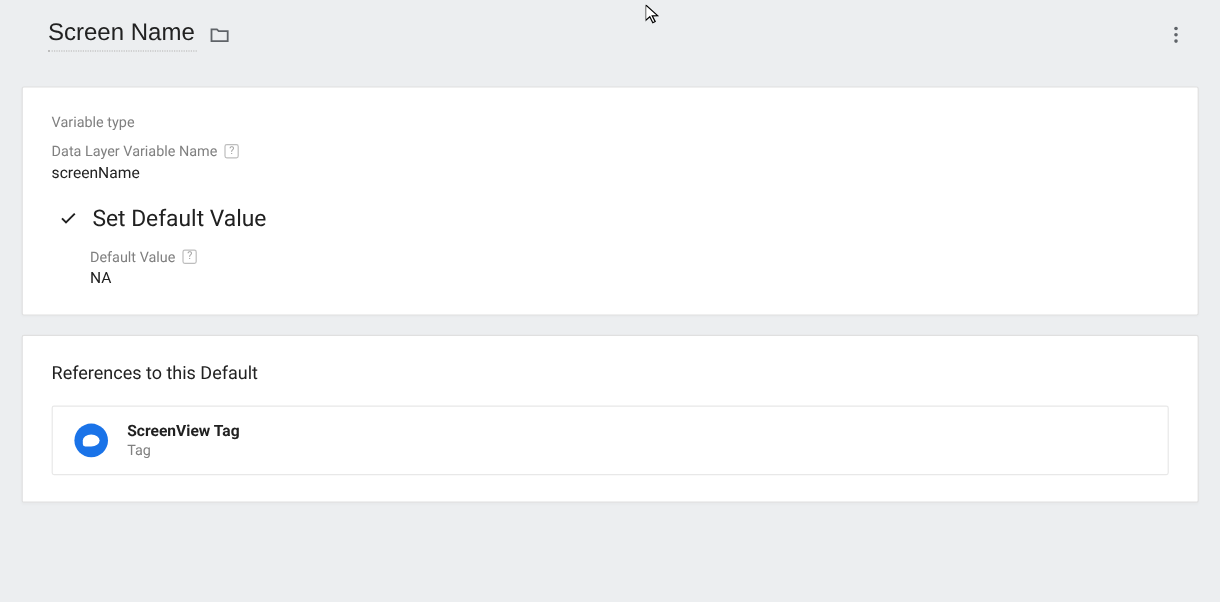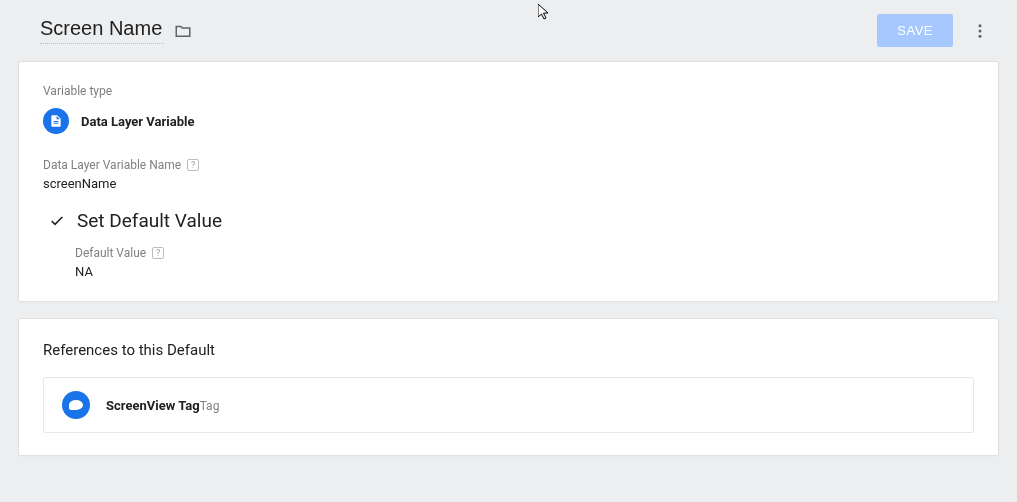--- a/index.html
+++ b/index.html
@@ -18,21 +18,21 @@
       left: 538px;
       font-size: 16px;
       color: #000;
       z-index: 100;
       pointer-events: none;
     }
     .header {
       display: flex;
       align-items: center;
       justify-content: space-between;
-      padding: 14px 22px 14px 40px;
+      padding: 14px 22px 28px 40px;
     }
     .header-left {
       display: flex;
       align-items: center;
     }
     .title-input {
       font-size: 20px;
       font-weight: 500;
       color: #212121;
       border: none;
@@ -194,21 +194,21 @@
       align-items: center;
       justify-content: center;
       flex-shrink: 0;
     }
     .ref-icon-inner {
       width: 14px;
       height: 10px;
       background: #fff;
       border-radius: 7px 7px 7px 2px / 5px 5px 5px 2px;
     }
-    .ref-text { display: flex; }
+    .ref-text { display: flex; flex-direction: column; }
     .ref-name {
       font-size: 13px;
       font-weight: 700;
       color: #212121;
     }
     .ref-type {
       font-size: 12px;
       color: #808080;
       margin-top: 1px;
     }
@@ -225,42 +225,33 @@
 <div class="header">
   <div class="header-left">
     <input class="title-input" type="text" value="Screen Name" style="">
     <span class="folder-icon">
       <svg viewBox="0 0 24 24" fill="none" stroke="currentColor" stroke-width="2">
           <path d="M3 6 L9 6 L11 8 L21 8 L21 19 L3 19 Z"></path>
         </svg>
     </span>
   </div>
   <div class="header-right">
-    <button class="save-btn">SAVE</button>
     <button class="more-btn">
       <svg viewBox="0 0 24 24" fill="currentColor">
           <circle cx="12" cy="5" r="2"></circle>
           <circle cx="12" cy="12" r="2"></circle>
           <circle cx="12" cy="19" r="2"></circle>
         </svg>
     </button>
   </div>
 </div>
 
 <div class="card">
 
   <div class="field-label">Variable type</div>
-  <div class="variable-type-row">
-    <span class="circle-icon">
-      <svg viewBox="0 0 24 24" fill="currentColor">
-          <path d="M14 2H6c-1.1 0-2 .9-2 2v16c0 1.1.9 2 2 2h12c1.1 0 2-.9 2-2V8l-6-6zM13 9V3.5L18.5 9H13zM8 12h8v1.5H8V12zm0 3h8v1.5H8V15z"></path>
-        </svg>
-    </span>
-    <span class="variable-type-name">Data Layer Variable</span>
-  </div>
 
   <div class="label-row">
     <span class="field-label" style="margin-bottom:0">Data Layer Variable Name</span>
     <span class="help-icon">?</span>
   </div>
   <div class="field-value">screenName</div>
 
   <div class="default-section">
     <div class="checkbox-row">
       <span class="check-icon">

